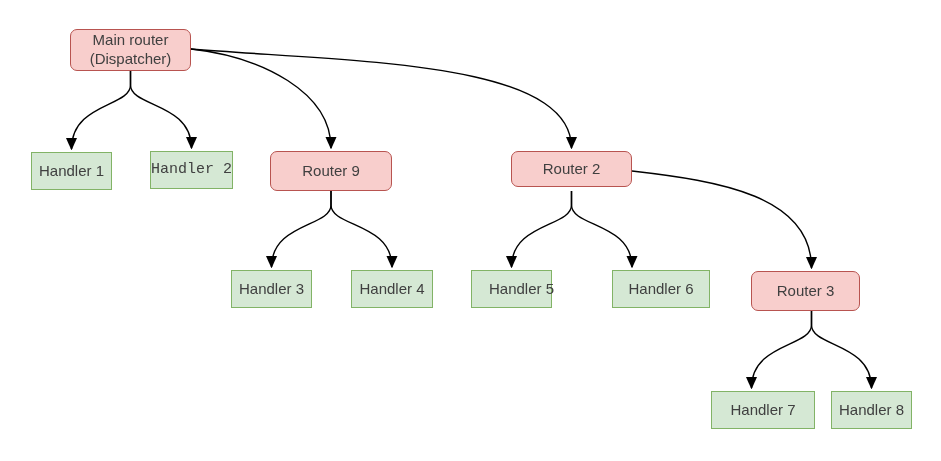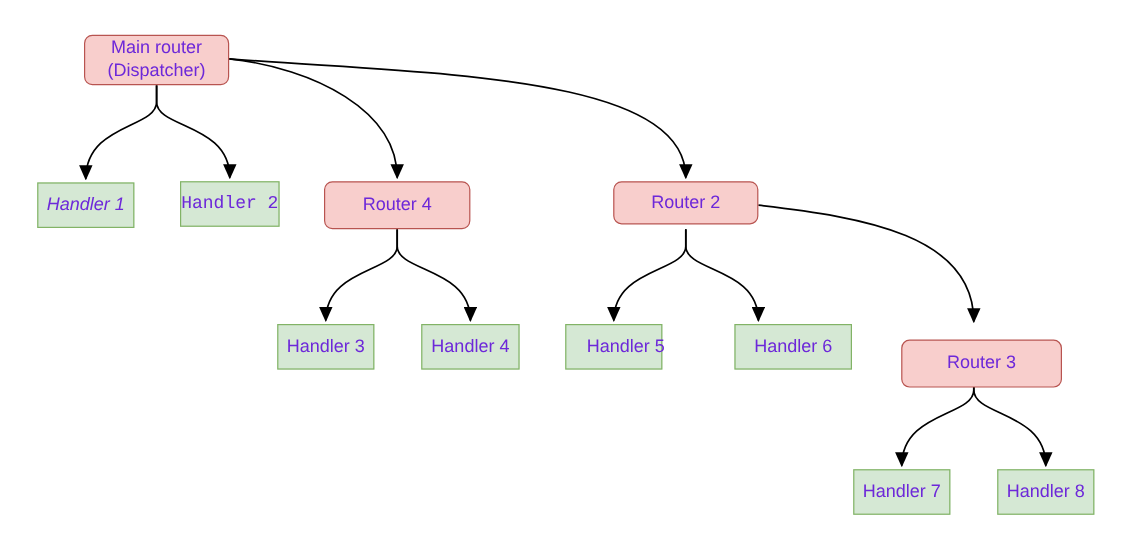--- a/index.html
+++ b/index.html
@@ -31,21 +31,21 @@
   .node {
     position: absolute;
     box-sizing: border-box;
     display: flex;
     flex-direction: column;
     align-items: center;
     justify-content: center;
     text-align: center;
     font-size: 15px;
     line-height: 1.25;
-    color: #6d28d9;
+    color: #404040;
     white-space: nowrap;
   }
   .node.router {
     background: #f8cecc;
     border: 1.5px solid #b85450;
     border-radius: 7px;
   }
   .node.handler {
     background: #d5e8d4;
     border: 1.5px solid #82b366;
@@ -74,47 +74,47 @@
         <path d="M 632,171 C 720,181 811.5,196 811.5,268" class="edge-path" marker-end="url(#arrowhead)"></path>
         <path d="M 811.5,311 L 811.5,325 C 811.5,347 751.5,343 751.5,388" class="edge-path" marker-end="url(#arrowhead)"></path>
         <path d="M 811.5,311 L 811.5,325 C 811.5,347 871.5,343 871.5,388" class="edge-path" marker-end="url(#arrowhead)"></path>
       </g>
   </svg>
   <div id="node-layer">
       <div class="node router" style="left: 70px; top: 29px; width: 121px; height: 42px;">
         <span>Main router</span>
         <span>(Dispatcher)</span>
       </div>
-      <div class="node handler" style="left: 31px; top: 152px; width: 81px; height: 38px; font-style: italic;">
+      <div class="node handler" style="left: 31px; top: 152px; width: 81px; height: 38px;">
         <span>Handler 1</span>
       </div>
       <div class="node handler" style="left: 150px; top: 151px; width: 83px; height: 38px; font-family: Liberation Mono, monospace;">
         <span>Handler 2</span>
       </div>
       <div class="node router" style="left: 270px; top: 151px; width: 122px; height: 40px;">
-        <span>Router 4</span>
+        <span>Router 9</span>
       </div>
       <div class="node router" style="left: 511px; top: 151px; width: 121px; height: 36px;">
         <span>Router 2</span>
       </div>
       <div class="node handler" style="left: 231px; top: 270px; width: 81px; height: 38px;">
         <span>Handler 3</span>
       </div>
       <div class="node handler" style="left: 351px; top: 270px; width: 82px; height: 38px; text-align: right;">
         <span>Handler 4</span>
       </div>
       <div class="node handler" style="left: 471px; top: 270px; width: 81px; height: 38px; padding-left: 20px;">
         <span>Handler 5</span>
       </div>
       <div class="node handler" style="left: 584px; top: 270px; width: 98px; height: 38px; margin-left: 28px;">
         <span>Handler 6</span>
       </div>
-      <div class="node router" style="left: 751px; top: 271px; width: 134px; height: 40px; margin-top: 12px;">
+      <div class="node router" style="left: 751px; top: 271px; width: 109px; height: 40px;">
         <span>Router 3</span>
       </div>
-      <div class="node handler" style="left: 711px; top: 391px; width: 81px; height: 38px; text-align: right;">
+      <div class="node handler" style="left: 711px; top: 391px; width: 104px; height: 38px; text-align: right;">
         <span>Handler 7</span>
       </div>
       <div class="node handler" style="left: 831px; top: 391px; width: 81px; height: 38px; text-align: right;">
         <span>Handler 8</span>
       </div>
     </div>
 </div>
 
 </body></html>

